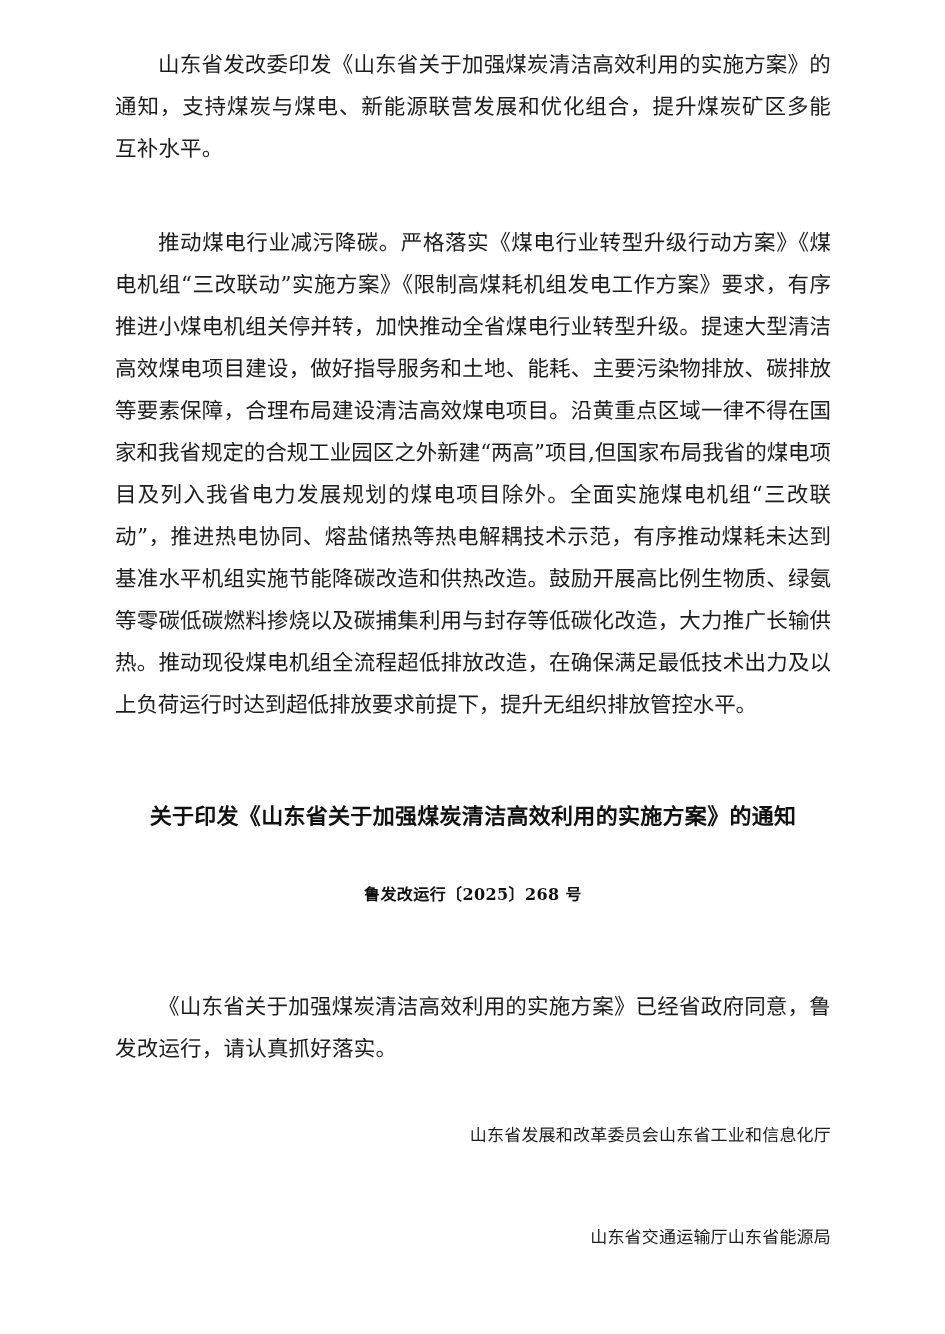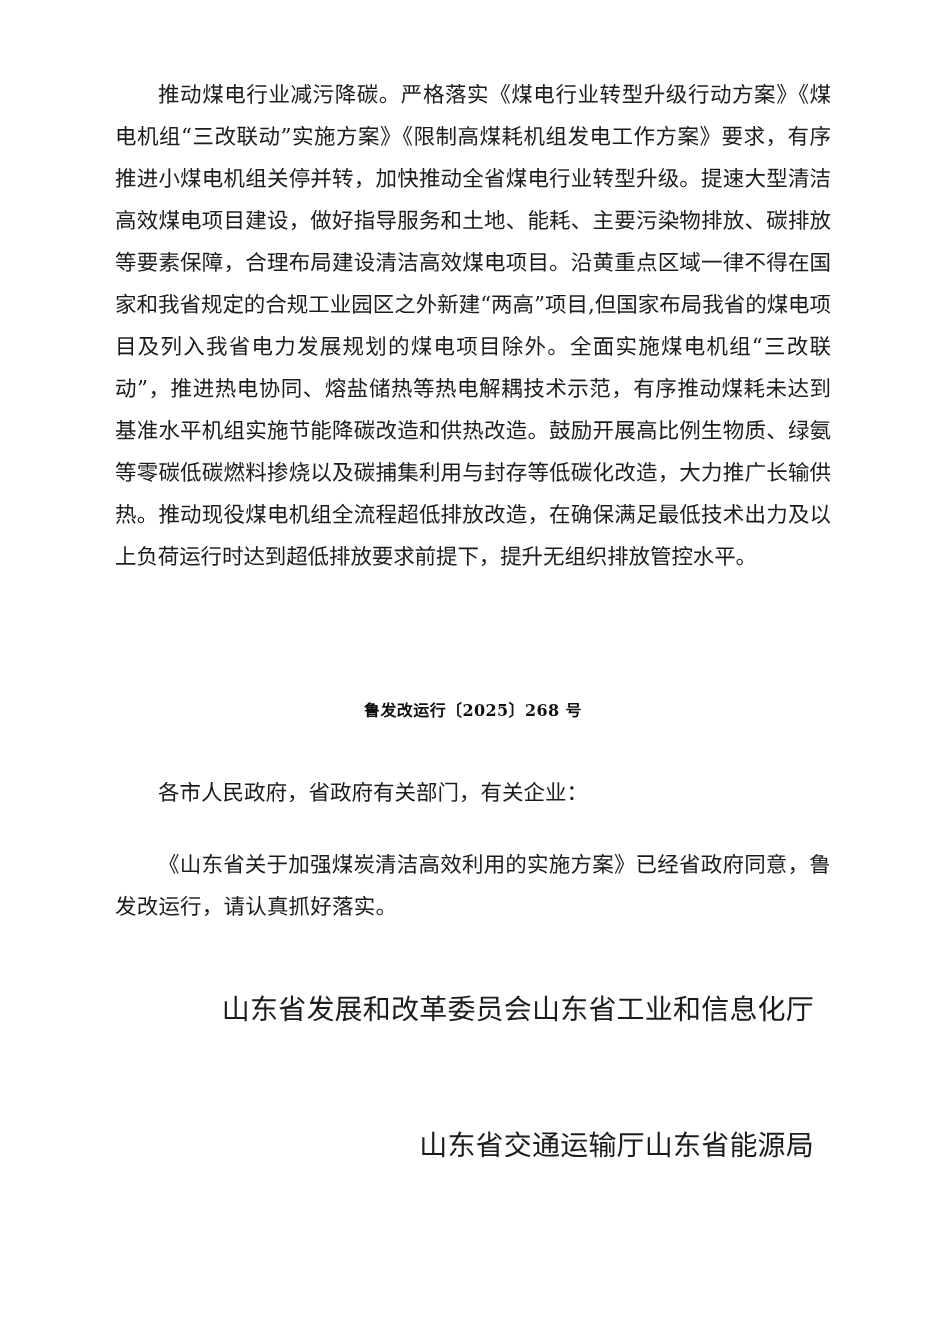--- a/index.html
+++ b/index.html
@@ -43,20 +43,21 @@
     text-justify: inter-ideograph;
     text-indent: 2em;
     margin: 0;
     color: #1c1c1c;
     letter-spacing: 0.2px;
     word-break: break-all;
   }
 
   .para.tight {
     letter-spacing: -0.1px;
+    margin-top: 22px;
   }
   .gap-2 { height: 30px; }
   .gap-3 { height: 36px; }
   .gap-4 { height: 44px; }
 
   
   .doc-title {
     font-size: 22px;
     line-height: 36px;
     font-weight: bold;
@@ -82,56 +83,57 @@
   .recipients {
     font-size: 21.5px;
     line-height: 42px;
     margin: 0;
     text-indent: 2em;
     color: #1c1c1c;
   }
 
   
   .signature {
-    font-size: 28px;
+    font-size: 17px;
     line-height: 42px;
     text-align: right;
-    margin: 17px;
+    margin: 0;
     text-indent: 0;
     color: #1c1c1c;
     letter-spacing: 0.2px;
   }
   .sig-gap { height: 30px; }
 </style>
 </head>
 <body>
 
 <div class="page">
   <div class="content">
 
     <div class="gap-4"></div>
 
+    <p class="para">山东省发改委印发《山东省关于加强煤炭清洁高效利用的实施方案》的通知，支持煤炭与煤电、新能源联营发展和优化组合，提升煤炭矿区多能互补水平。</p>
 
     <div class="gap-2"></div>
 
     <p class="para tight">推动煤电行业减污降碳。严格落实《煤电行业转型升级行动方案》《煤电机组“三改联动”实施方案》《限制高煤耗机组发电工作方案》要求，有序推进小煤电机组关停并转，加快推动全省煤电行业转型升级。提速大型清洁高效煤电项目建设，做好指导服务和土地、能耗、主要污染物排放、碳排放等要素保障，合理布局建设清洁高效煤电项目。沿黄重点区域一律不得在国家和我省规定的合规工业园区之外新建“两高”项目,但国家布局我省的煤电项目及列入我省电力发展规划的煤电项目除外。全面实施煤电机组“三改联动”，推进热电协同、熔盐储热等热电解耦技术示范，有序推动煤耗未达到基准水平机组实施节能降碳改造和供热改造。鼓励开展高比例生物质、绿氨等零碳低碳燃料掺烧以及碳捕集利用与封存等低碳化改造，大力推广长输供热。推动现役煤电机组全流程超低排放改造，在确保满足最低技术出力及以上负荷运行时达到超低排放要求前提下，提升无组织排放管控水平。</p>
 
     <div class="gap-3"></div>
 
 
     <div class="gap-3"></div>
 
+    <h1 class="doc-title">关于印发《山东省关于加强煤炭清洁高效利用的实施方案》的通知</h1>
 
     <div class="gap-4"></div>
 
     <div class="doc-number">鲁发改运行〔2025〕268 号</div>
 
     <div class="gap-4"></div>
 
-    <p class="recipients">各市人民政府，省政府有关部门，有关企业：</p>
 
     <div class="gap-2"></div>
 
     <p class="para">《山东省关于加强煤炭清洁高效利用的实施方案》已经省政府同意，鲁发改运行，请认真抓好落实。</p>
 
     <div class="gap-4"></div>
 
     <p class="signature">山东省发展和改革委员会山东省工业和信息化厅</p>
 
     <div class="sig-gap"></div>

